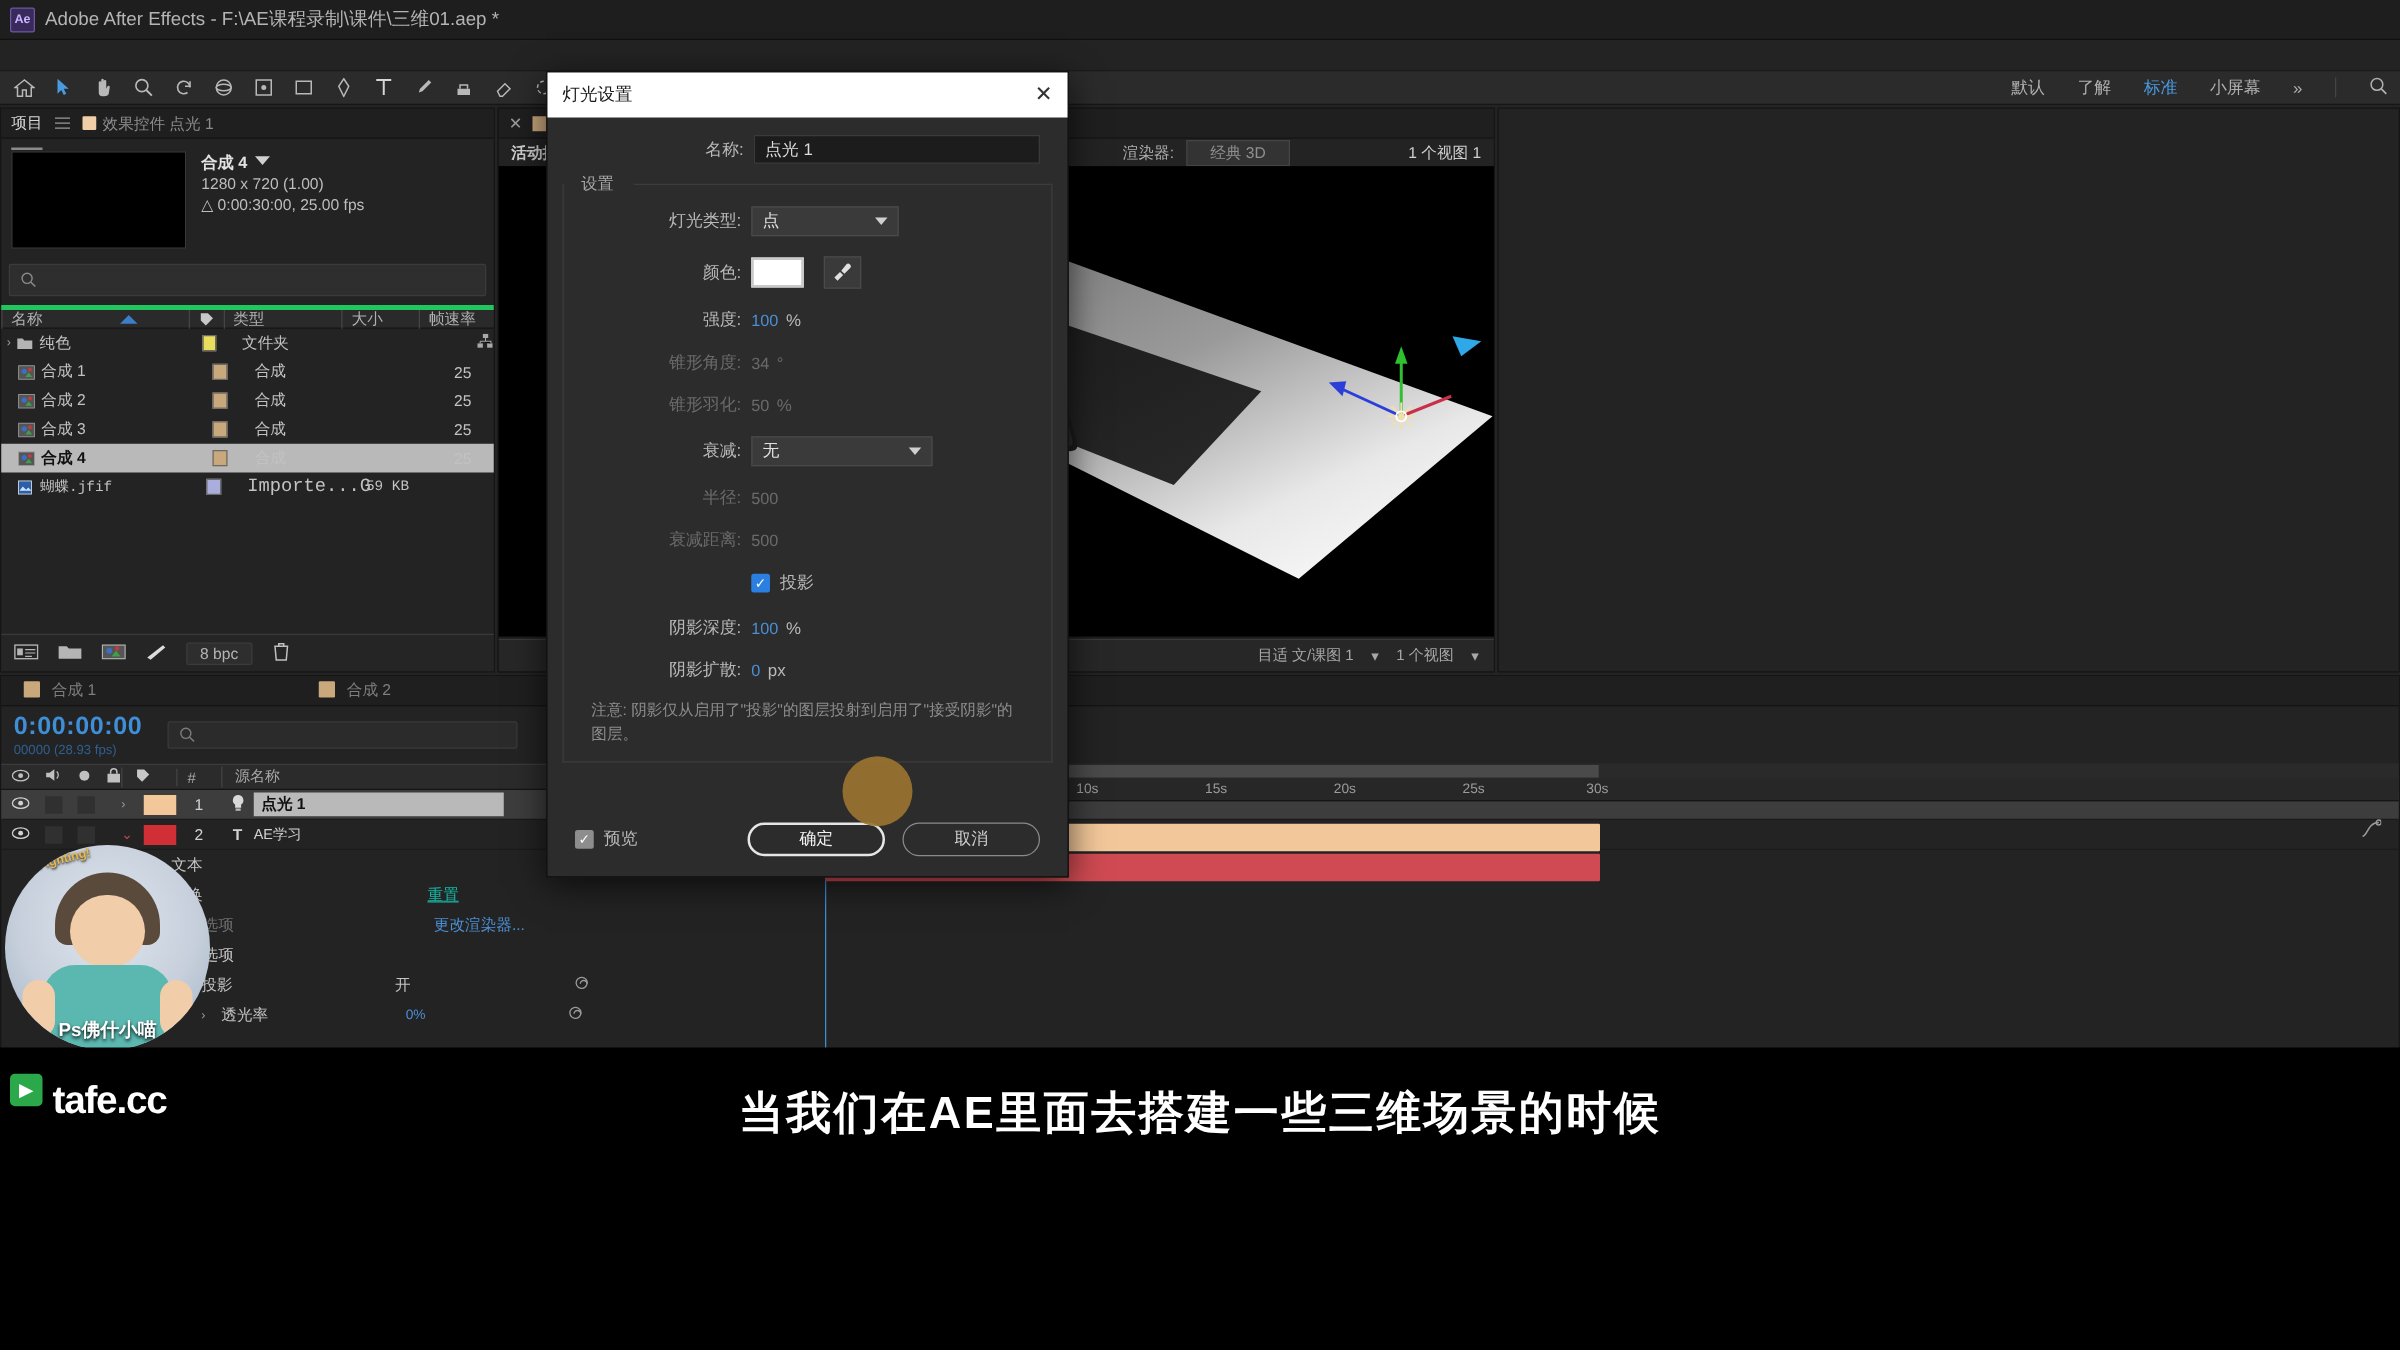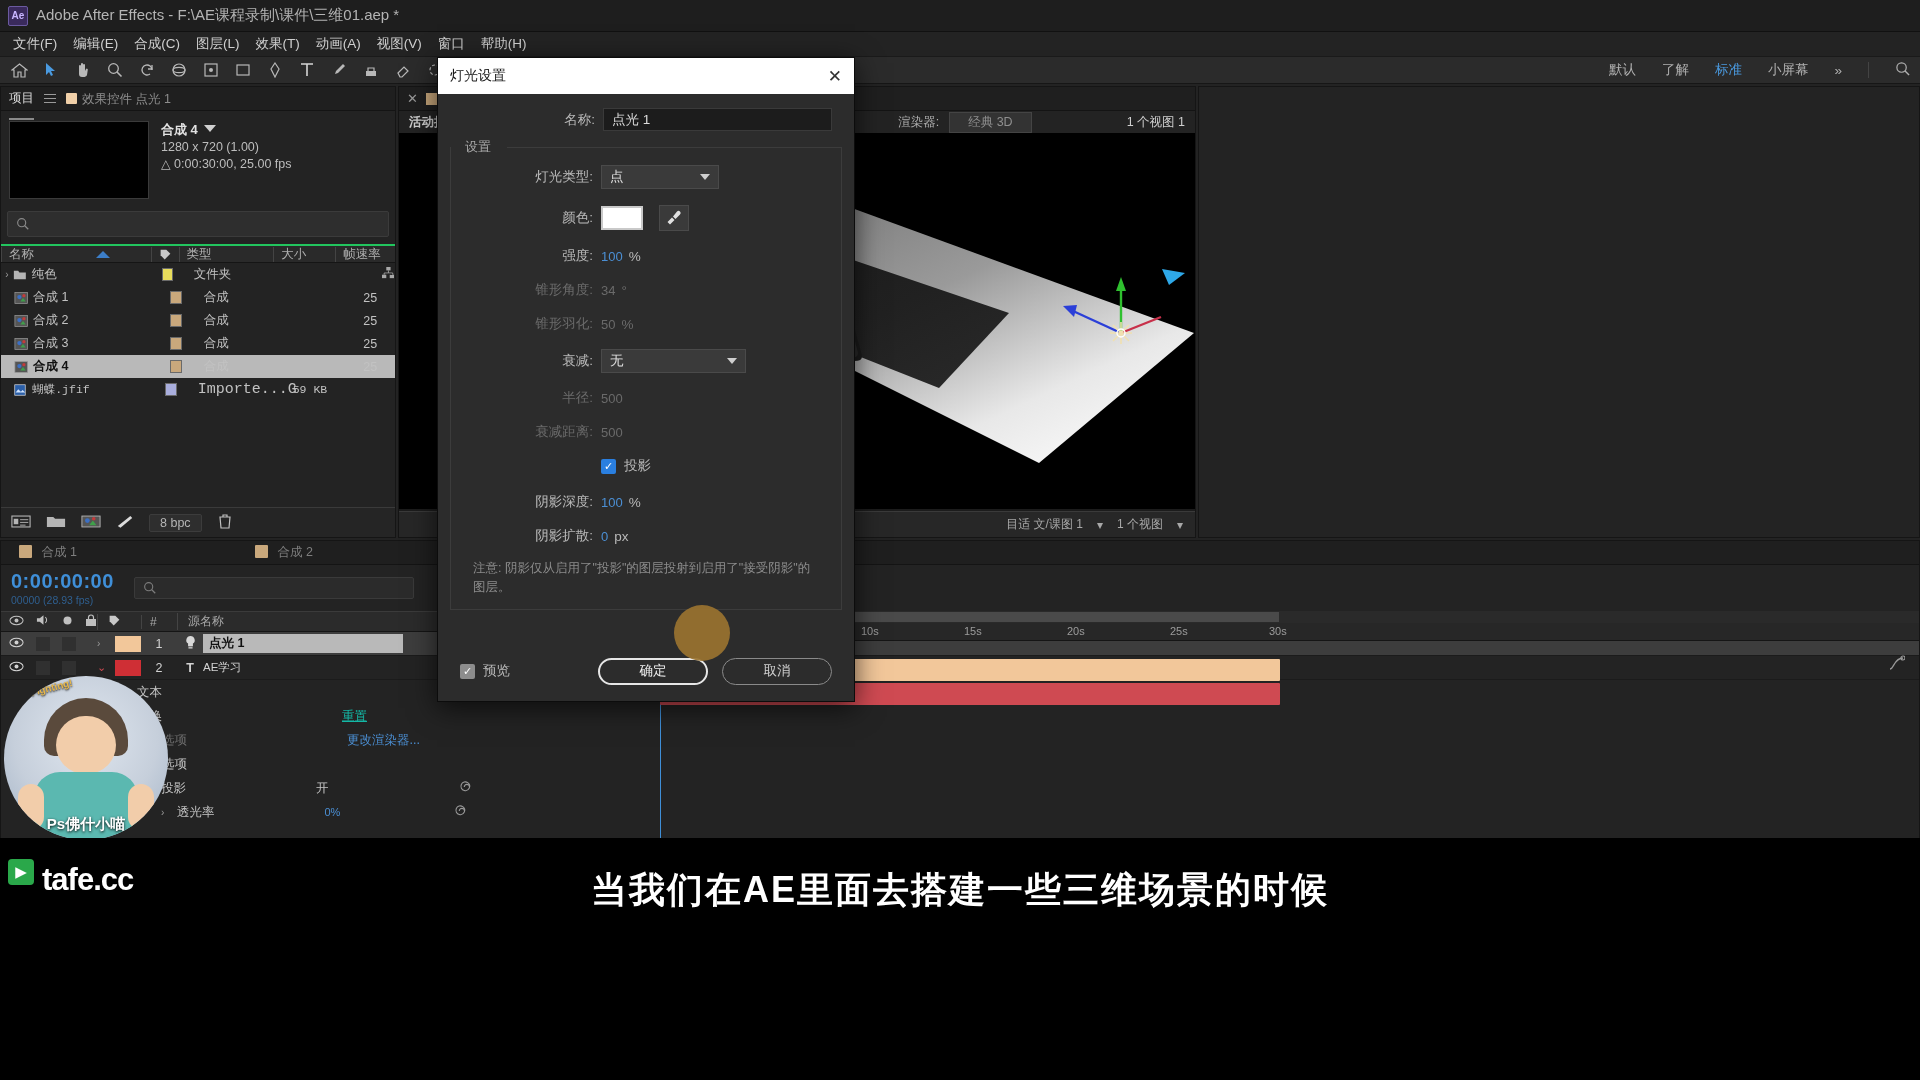--- a/index.html
+++ b/index.html
@@ -51,22 +51,22 @@
   .proj-head { display:flex; padding:10px 8px 4px 8px; gap:12px; }
   .proj-thumb { width:140px; height:78px; background:#000; border:1px solid #3a3a3a; }
   .proj-meta { font-size:12.5px; color:#bdbdbd; line-height:17px; }
   .proj-meta .nm { font-weight:bold; color:#e2e2e2; font-size:13px; }
   .caret-dn { display:inline-block; width:0;height:0;border-left:6px solid transparent;
     border-right:6px solid transparent;border-top:7px solid #d0d0d0; margin-left:6px;
     vertical-align:2px; }
   .proj-search { margin:8px 6px 0 6px; height:26px; background:#2e2e2e;
     border:1px solid #3b3b3b; border-radius:2px; display:flex; align-items:center; padding:0 8px;
     color:#8a8a8a; }
-  .col-head { margin-top:7px; height:19px; background:#2a2a2a; border-top:2px solid #22c55e;
-    border-bottom:1px solid #151515; display:flex; align-items:center; font-size:12.5px;
+  .col-head { margin-top:7px; height:19px; background:#2a2a2a; border-top:4px solid #22c55e;
+    border-bottom:1px solid #151515; display:flex; align-items:flex-start; font-size:12.5px;
     color:#b0b0b0; }
   .col-head .c { border-left:1px solid #444; padding-left:7px; height:15px; line-height:15px;
     display:flex; align-items:center; gap:6px; }
   .tri-up { width:0;height:0;border-left:7px solid transparent;border-right:7px solid transparent;
     border-bottom:7px solid #3c7ec8; }
   .row { height:23px; display:flex; align-items:center; font-size:12.5px; color:#c2c2c2; }
   .row.sel { background:#b9b9b9; }
   .row.sel .nmtxt { color:#111; font-weight:bold; }
   .discl { width:14px; text-align:center; color:#9a9a9a; font-size:10px; }
   .ic { width:16px; height:14px; margin-right:5px; }
@@ -186,31 +186,20 @@
 </head>
 <body>
 
 <div id="app">
 
   <div class="titlebar">
     <div class="ae-logo">Ae</div>
     <div class="title-text">Adobe After Effects - F:\AE课程录制\课件\三维01.aep *</div>
   </div>
 
-  <div class="menubar">
-    <div class="menuitem">文件(F)</div>
-    <div class="menuitem">编辑(E)</div>
-    <div class="menuitem">合成(C)</div>
-    <div class="menuitem">图层(L)</div>
-    <div class="menuitem">效果(T)</div>
-    <div class="menuitem">动画(A)</div>
-    <div class="menuitem">视图(V)</div>
-    <div class="menuitem">窗口</div>
-    <div class="menuitem">帮助(H)</div>
-  </div>
 
   <div class="toolbar">
     <div class="tool">
       <svg width="17" height="15" viewBox="0 0 17 15">
           <path d="M8.5 1L1 7h2v7h4V9h3v5h4V7h2z" fill="none" stroke="#b8b8b8" stroke-width="1.2"></path>
         </svg>
       </div>
     <div class="tool">
       <svg width="12" height="16" viewBox="0 0 12 16">
           <path d="M1 1v12l3-3 2 4 2-1-2-4h4z" fill="#4a9ae0"></path>

